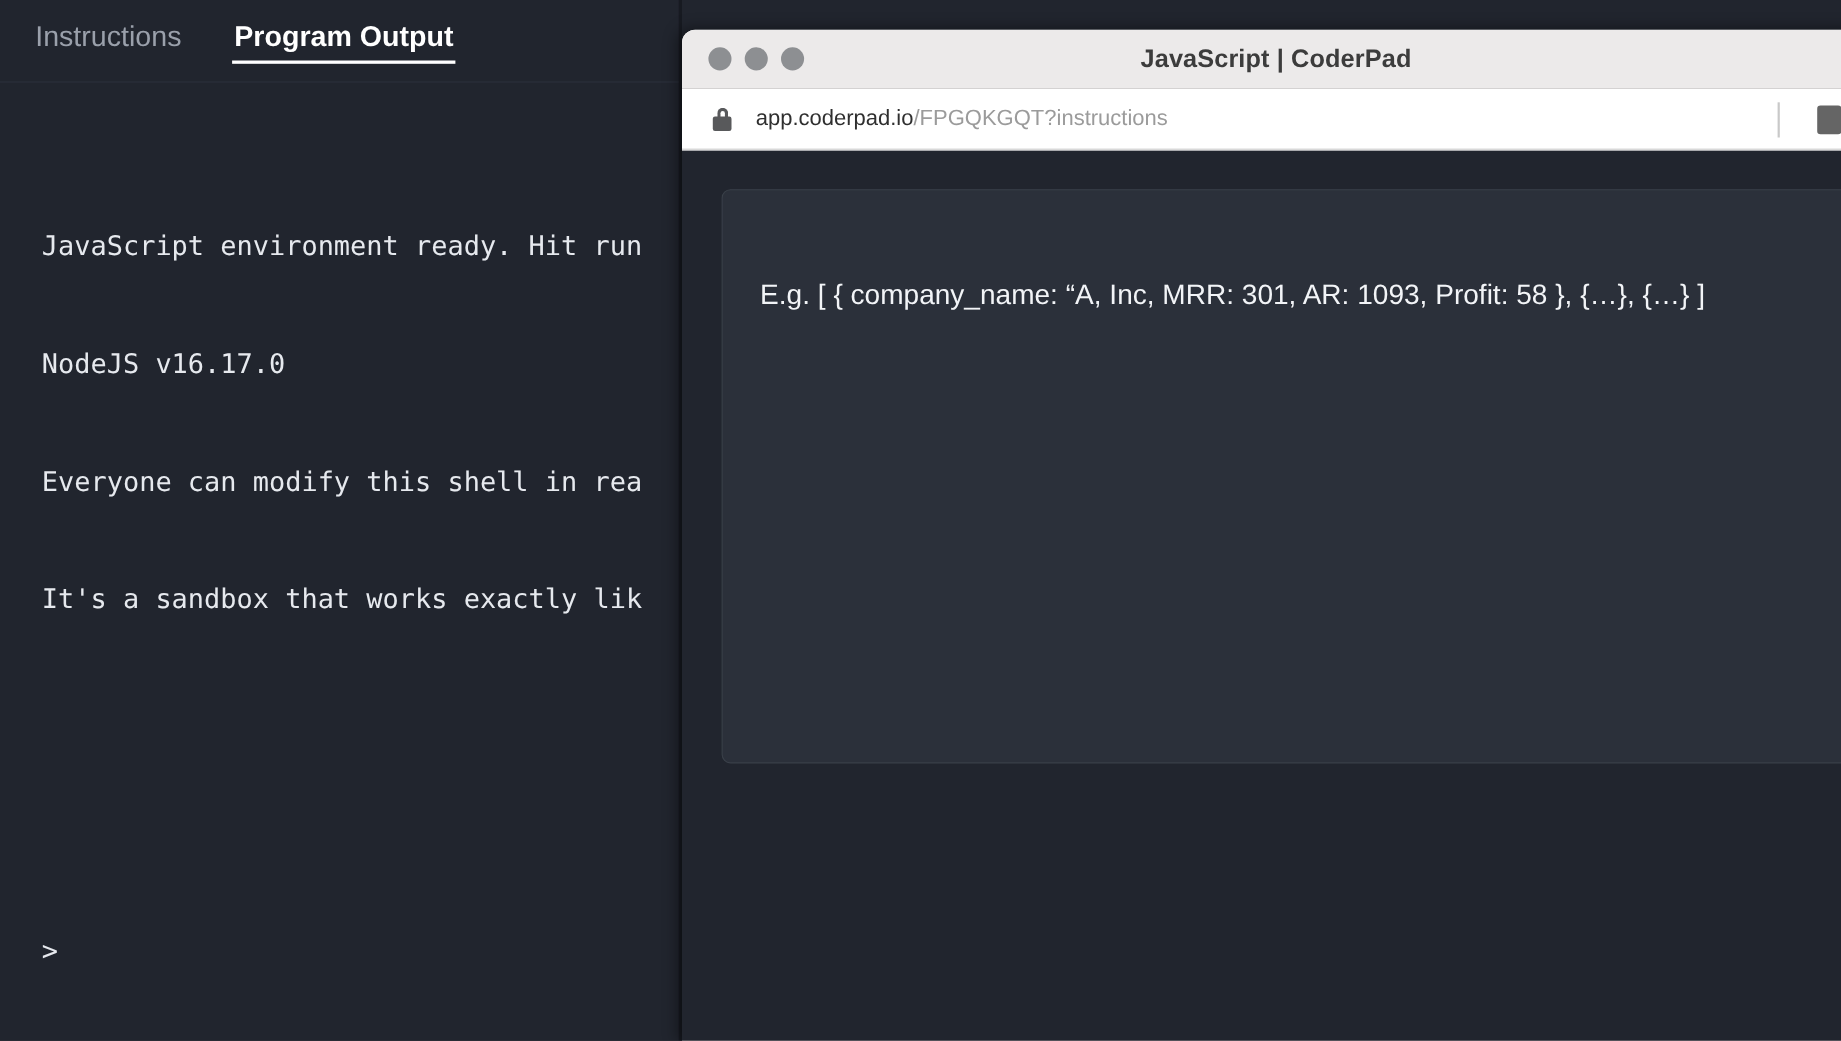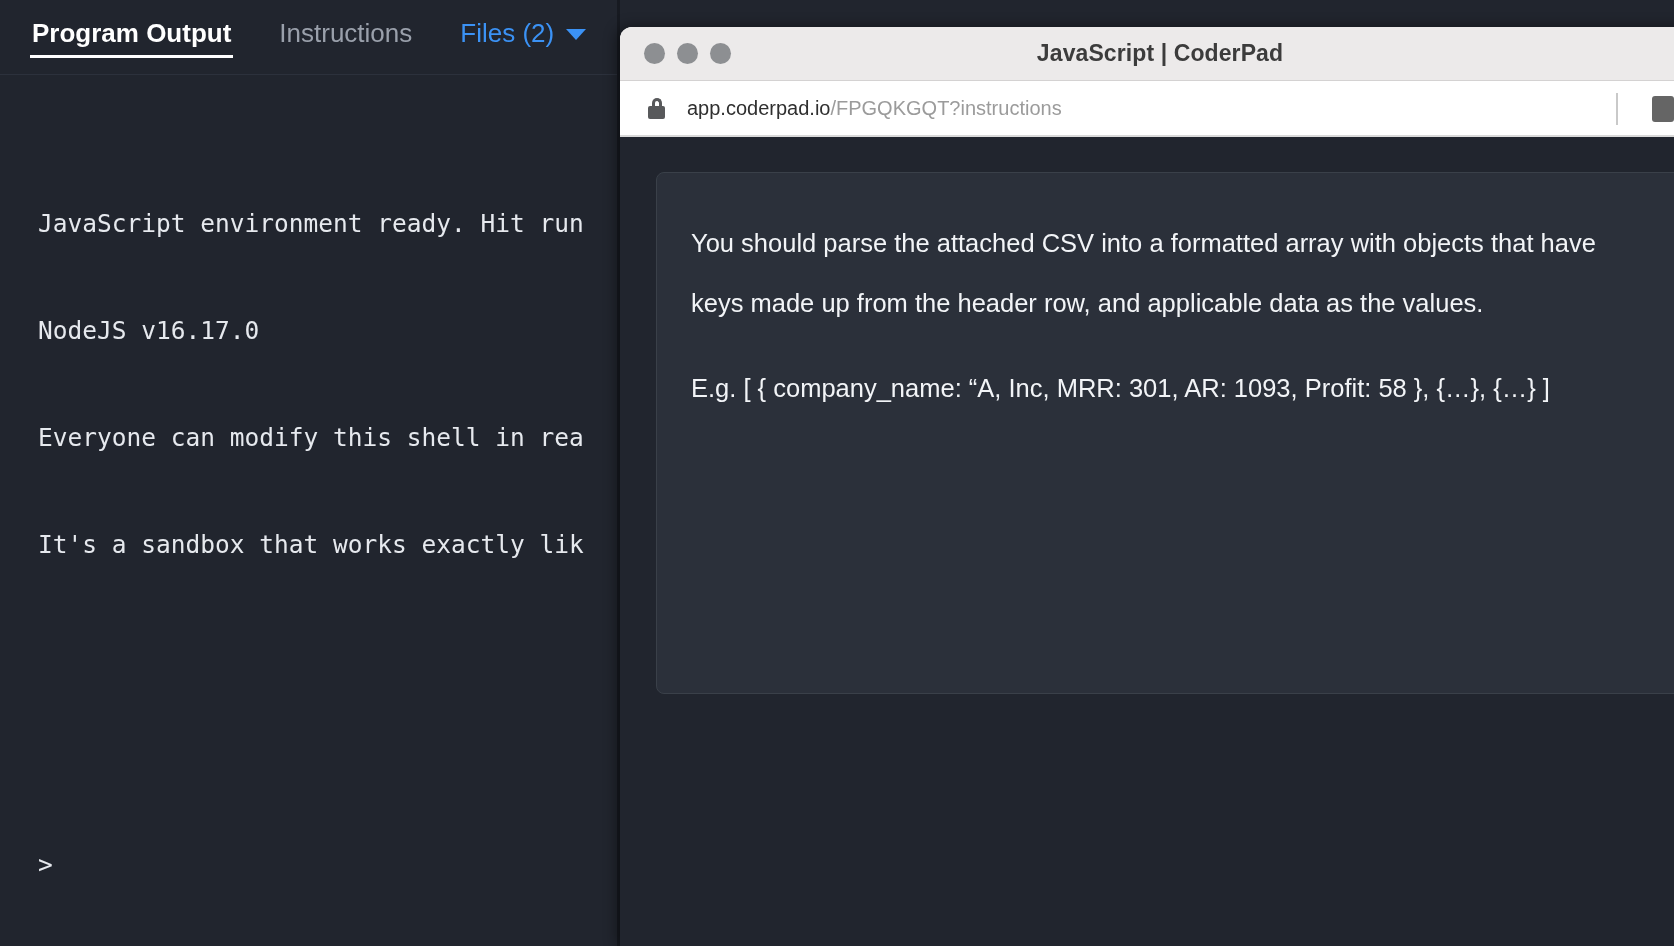--- a/index.html
+++ b/index.html
@@ -227,29 +227,25 @@
   .instr-gap { height: 25px; }
 </style>
 </head>
 <body>
 
 <div id="root">
 
   <div class="app-root">
 
     <div class="tabbar">
-      <div class="tab active">
-        <span>Program Output</span>
-      </div>
       <div class="tab">
         <span>Instructions</span>
       </div>
-      <div class="tab link">
-        <span>Files (2)</span>
-        <span class="caret-down"></span>
+      <div class="tab active">
+        <span>Program Output</span>
       </div>
     </div>
 
     <div class="console">
       <div class="line">JavaScript environment ready. Hit run</div>
       <div class="line">NodeJS v16.17.0</div>
       <div class="line">Everyone can modify this shell in rea</div>
       <div class="line">It's a sandbox that works exactly lik</div>
       <div class="blank"></div>
       <div class="blank"></div>
@@ -286,21 +282,20 @@
         <span class="shackle"></span>
         <span class="body"></span>
       </span>
       <span class="url-text"><span class="host">app.coderpad.io</span><span>/FPGQKGQT?instructions</span></span>
       <span class="url-divider"></span>
       <span class="url-extra-icon"></span>
     </div>
 
     <div class="browser-content">
       <div class="instr-card">
-        <div class="instr-p">You should parse the attached CSV into a formatted array with objects that have keys made up from the header row, and applicable data as the values.</div>
         <div class="instr-gap"></div>
         <div class="instr-p">E.g. [ { company_name: “A, Inc, MRR: 301, AR: 1093, Profit: 58 }, {…}, {…} ]</div>
         <div class="instr-gap"></div>
       </div>
     </div>
 
   </div>
 
 </div>
 

